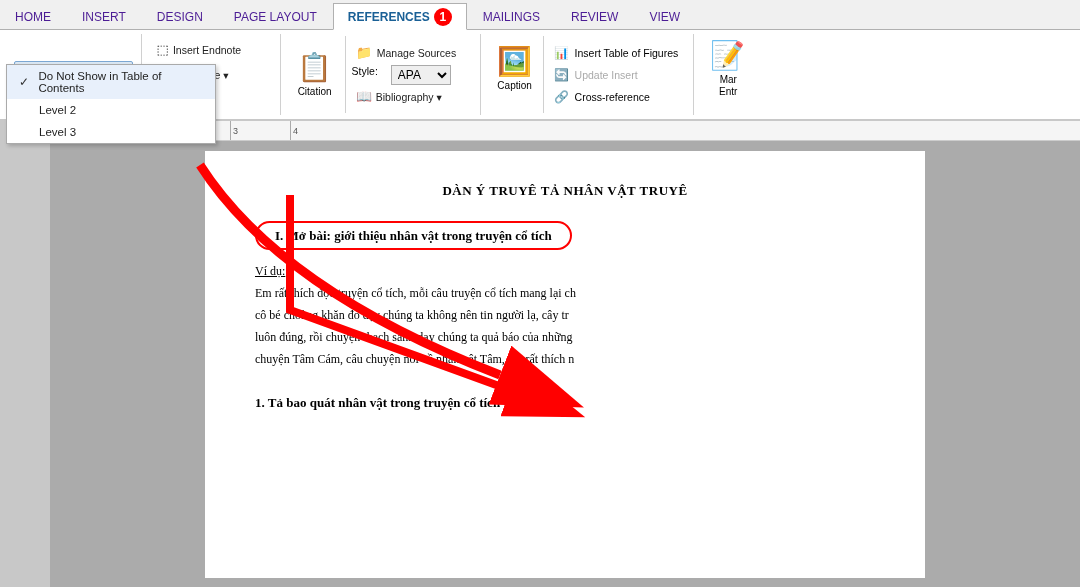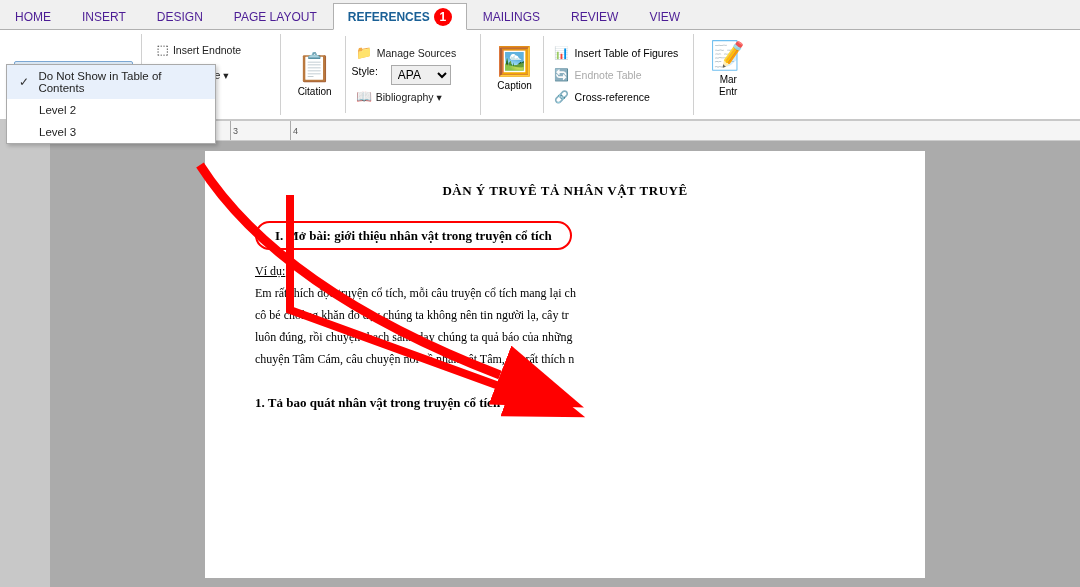--- a/index.html
+++ b/index.html
@@ -445,21 +445,21 @@
         <span class="large-label">Caption</span>
       </div>
       <div class="vdivider"></div>
       <div class="right-group-inner">
         <div class="right-btn">
           <span style="font-size:12px;">📊</span>
           <span>Insert Table of Figures</span>
         </div>
         <div class="right-btn disabled-btn">
           <span style="font-size:12px;">🔄</span>
-          <span class="disabled">Endnote Table</span>
+          <span class="disabled">Update Insert</span>
         </div>
         <div class="right-btn cross-ref-btn">
           <span style="font-size:12px;">🔗</span>
           <span>Cross-reference</span>
         </div>
       </div>
     </div>
 
     <div class="toolbar-group" style="border-right:none;">
       <div class="large-icon-btn">

